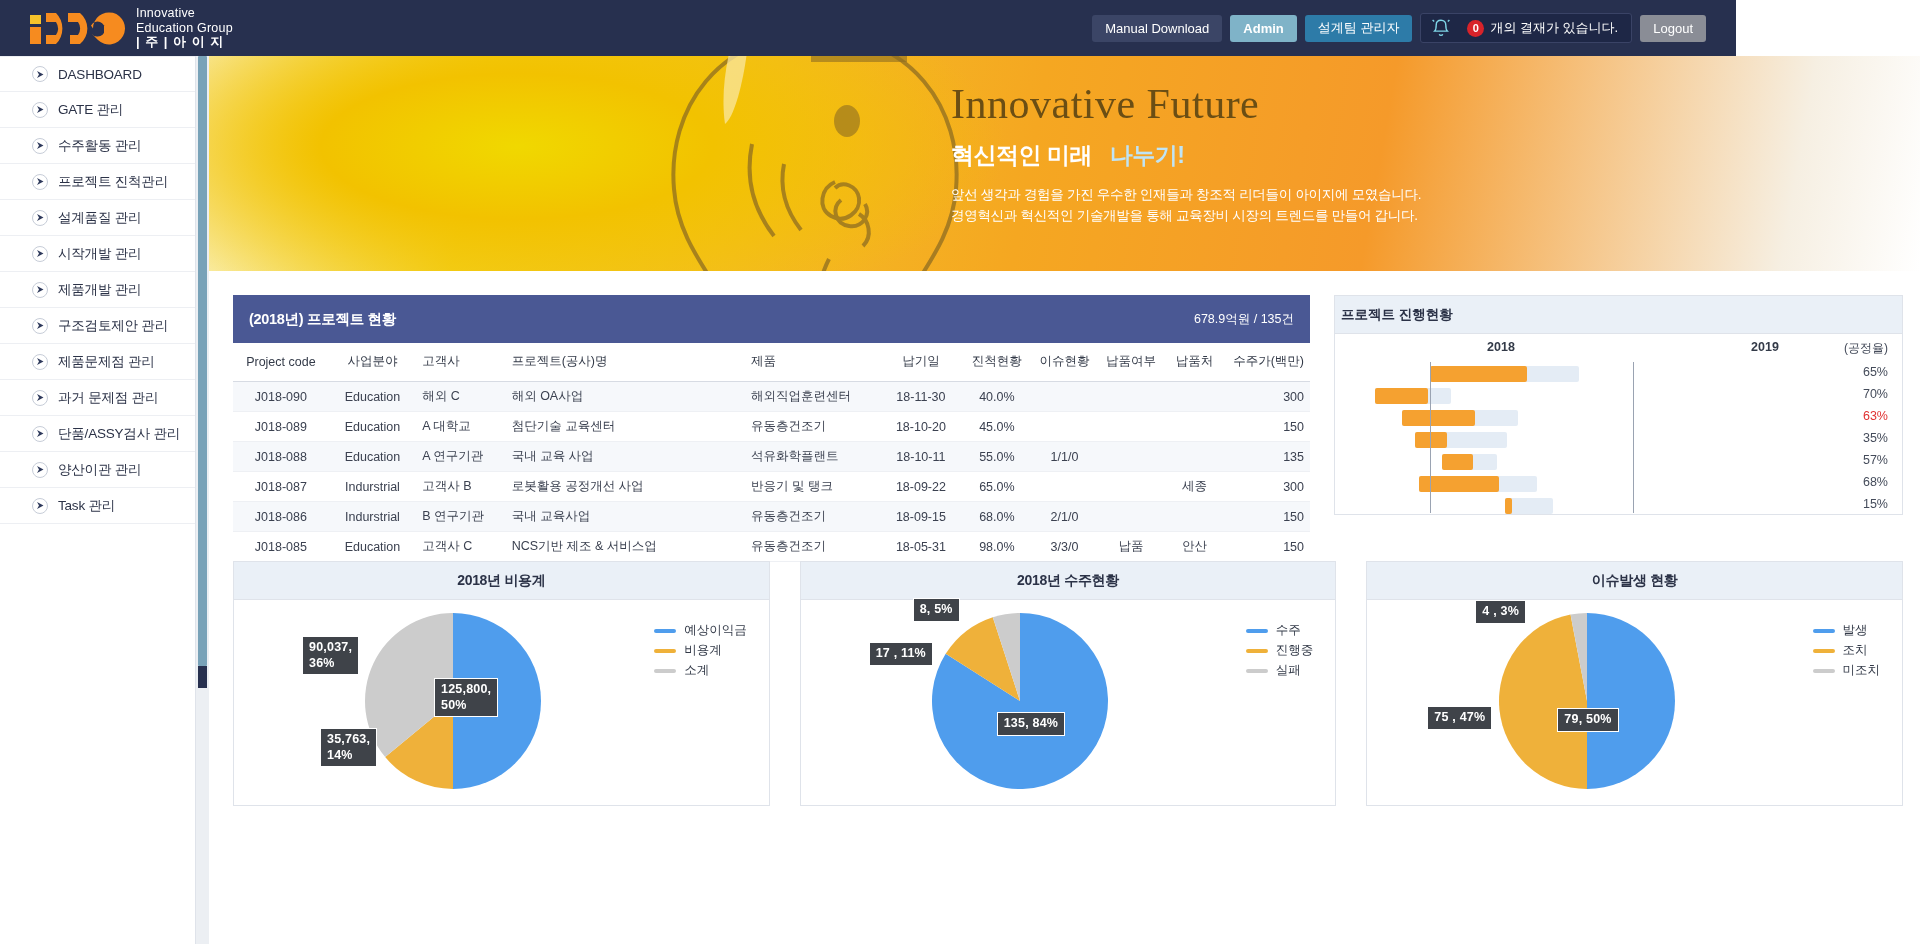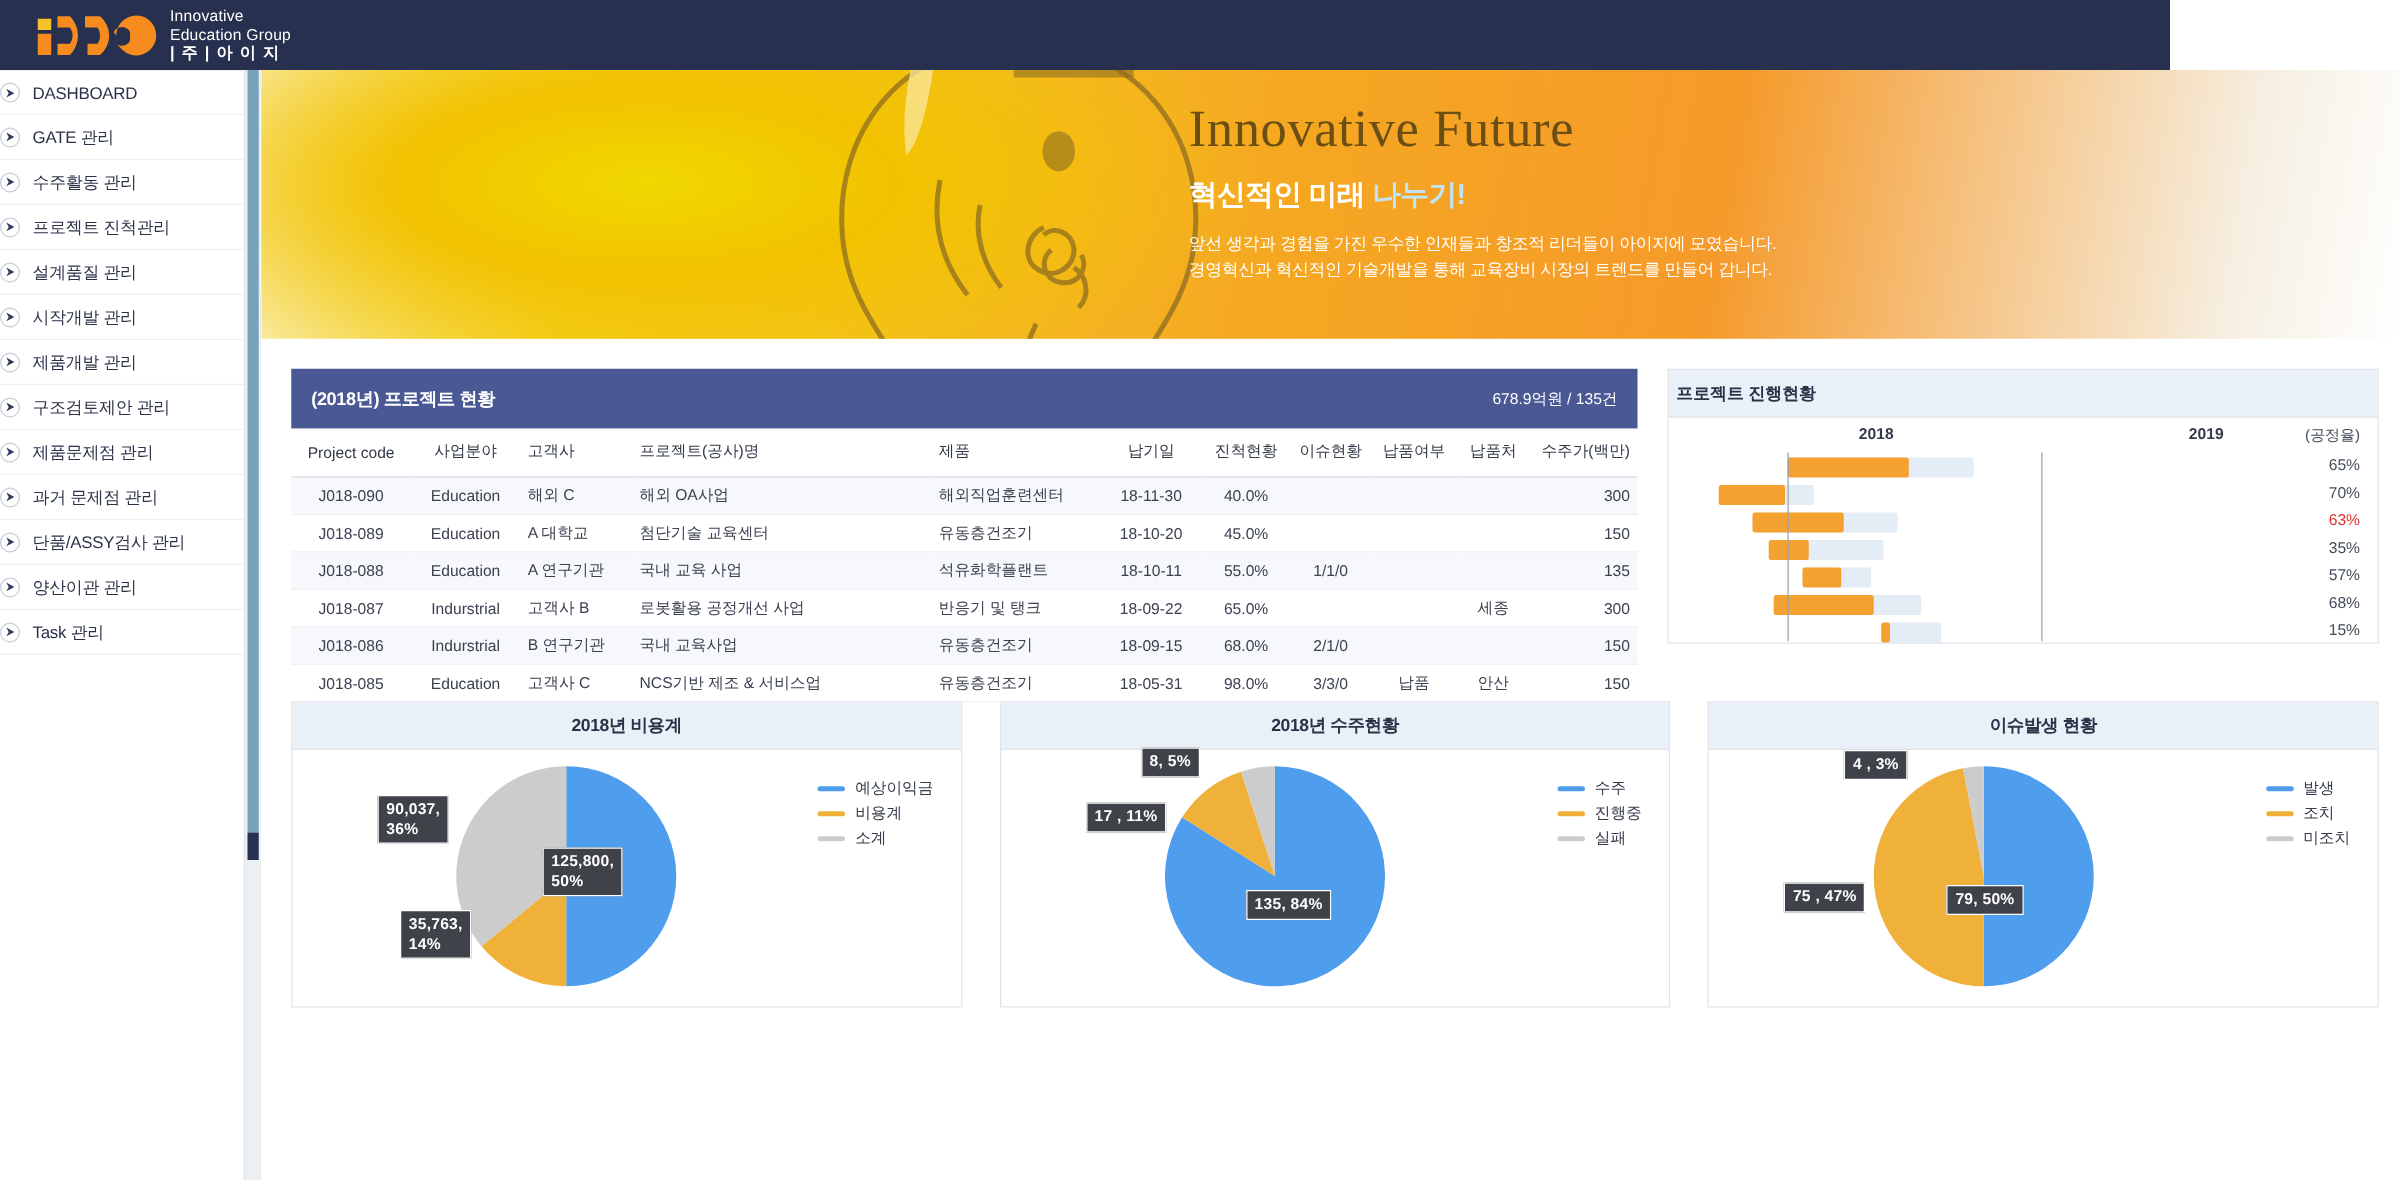--- a/index.html
+++ b/index.html
@@ -44,21 +44,21 @@
     font-size: 11px; font-weight: bold; display: flex; align-items: center; justify-content: center;
   }
   .bell-text { color: #fff; font-size: 13px; }
 
   
   .sidebar {
     position: absolute; left: 0; top: 56px; width: 196px; height: 888px;
     background: #ffffff; border-right: 1px solid #dfe3ea;
   }
   .side-item {
-    height: 36px; display: flex; align-items: center; gap: 10px; padding-left: 0;
+    height: 36px; display: flex; align-items: center; gap: 10px; padding-left: 32px;
     border-bottom: 1px solid #edeff3; cursor: pointer; background: #fff;
   }
   .side-item:first-child { border-top: 1px solid #edeff3; }
   .arrow-ic {
     width: 16px; height: 16px; border-radius: 50%; border: 1px solid #c7cdd8;
     display: flex; align-items: center; justify-content: center; flex: 0 0 auto;
   }
   .arrow-ic svg { display: block; }
   .side-label { font-size: 13.5px; color: #2b3247; letter-spacing: -0.2px; }
 
@@ -91,21 +91,21 @@
       radial-gradient(ellipse 700px 260px at 18% 42%, #f0d800 0%, #f2c200 28%, rgba(242,160,20,0) 70%),
       linear-gradient(100deg, #fbf4c8 0%, #f3d325 16%, #f5a721 48%, #f59a2a 68%, #f6efe2 92%, #ffffff 100%);
   }
   .bulb { position:absolute; left: 330px; top: -52px; width: 560px; height: 420px; opacity: .95; }
   .banner-text { position: absolute; left: 742px; top: 24px; }
   .banner-h1 {
     font-family: "Liberation Serif", "DejaVu Serif", serif;
     font-size: 42px; color: #6b4e14; letter-spacing: .5px;
   }
   .banner-h2 { margin-top: 12px; font-size: 23px; font-weight: bold; color: #ffffff; letter-spacing: -.5px;}
-  .banner-h2 .accent { color: #bfe4f5; }
+  .banner-h2 .accent { color: #bfe4f5; margin-left: 12px; }
   .banner-p { margin-top: 14px; font-size: 13.5px; color: #ffffff; line-height: 1.55; letter-spacing:-.3px;}
 
   
   .row-panels { position: absolute; left: 24px; top: 239px; width: 1670px; }
 
   .panel-proj {
     position: absolute; left: 0; top: 0; width: 1077px;
     border: none;
   }
   .proj-head {
@@ -188,20 +188,39 @@
         <rect x="74" y="17" width="14" height="8" fill="#f68b1f"></rect>
       </svg>
     </div>
     <div class="logo-tagline">
       <span class="l1">Innovative</span>
       <span class="l2">Education Group</span>
       <span class="l3">| 주 | 아 이 지</span>
     </div>
   </div>
 
+  <div class="top-actions">
+    <button class="tbtn">Manual Download</button>
+    <button class="tbtn admin">Admin</button>
+    <button class="tbtn team">설계팀 관리자</button>
+    <div class="bell-group">
+      <div class="bell-box">
+        <svg width="20" height="21" viewBox="0 0 20 21" fill="none" stroke="#7fd6e8" stroke-width="1.4">
+          <path d="M10 2.2c-3 0-4.8 2-4.8 4.8 0 4.6-1.5 6.1-1.5 6.1h12.6s-1.5-1.5-1.5-6.1c0-2.8-1.8-4.8-4.8-4.8z"></path>
+          <path d="M8.3 16.2a1.8 1.8 0 0 0 3.4 0"></path>
+          <path d="M3.2 3.6 1.6 2.1M16.8 3.6l1.6-1.5"></path>
+        </svg>
+      </div>
+      <div class="bell-msg">
+        <span class="bell-badge">0</span>
+        <span class="bell-text">개의 결재가 있습니다.</span>
+      </div>
+    </div>
+    <button class="tbtn logout">Logout</button>
+  </div>
 </div>
 
 <nav class="sidebar" id="sidebar">
     <div class="side-item">
       <span class="arrow-ic">
         <svg width="9" height="9" viewBox="0 0 9 9">
           <path d="M1 1 L7.5 4.5 L1 8 L3 4.5 Z" fill="#2f3a5c"></path>
         </svg>
       </span>
       <span class="side-label">DASHBOARD</span>

